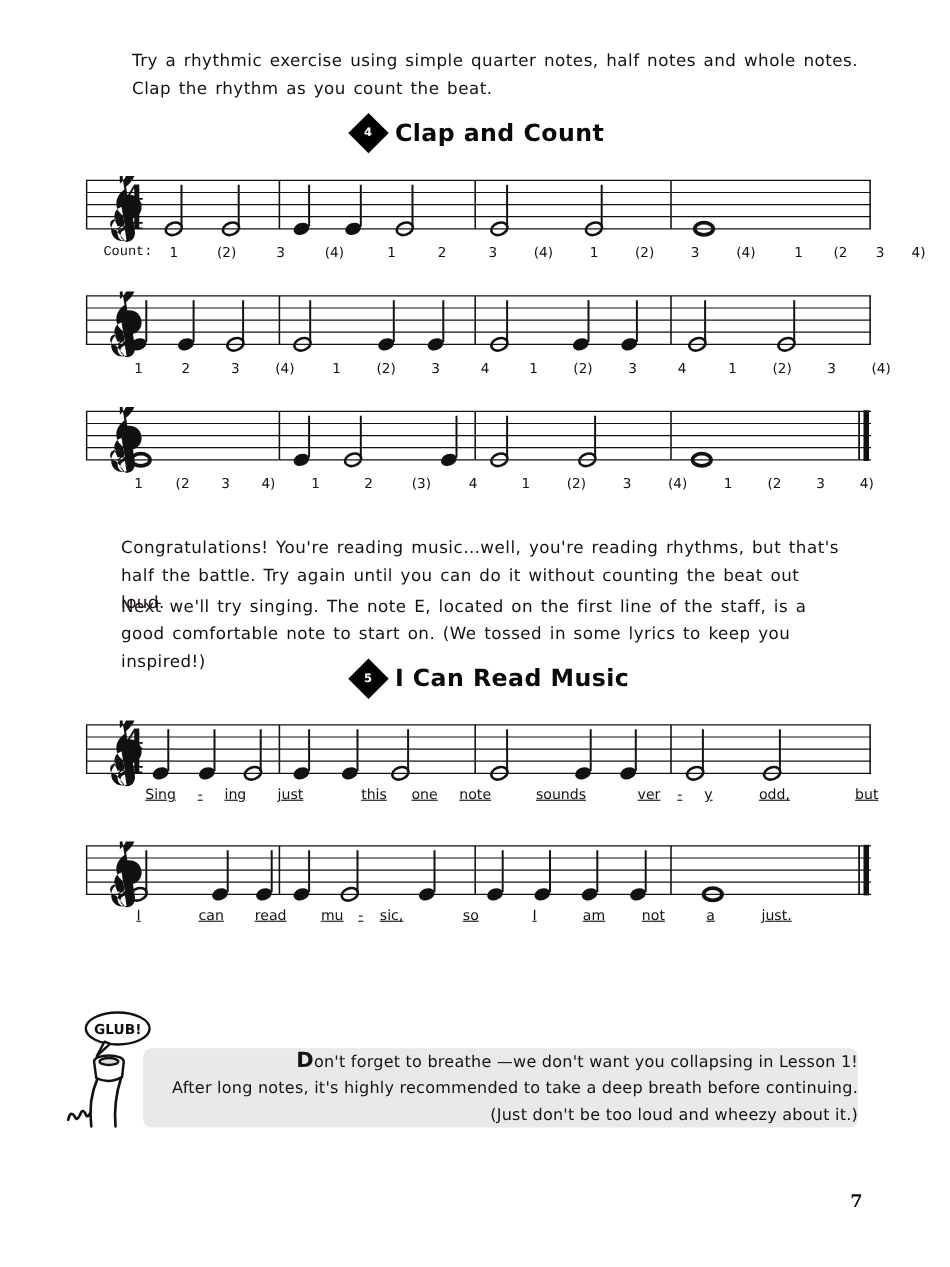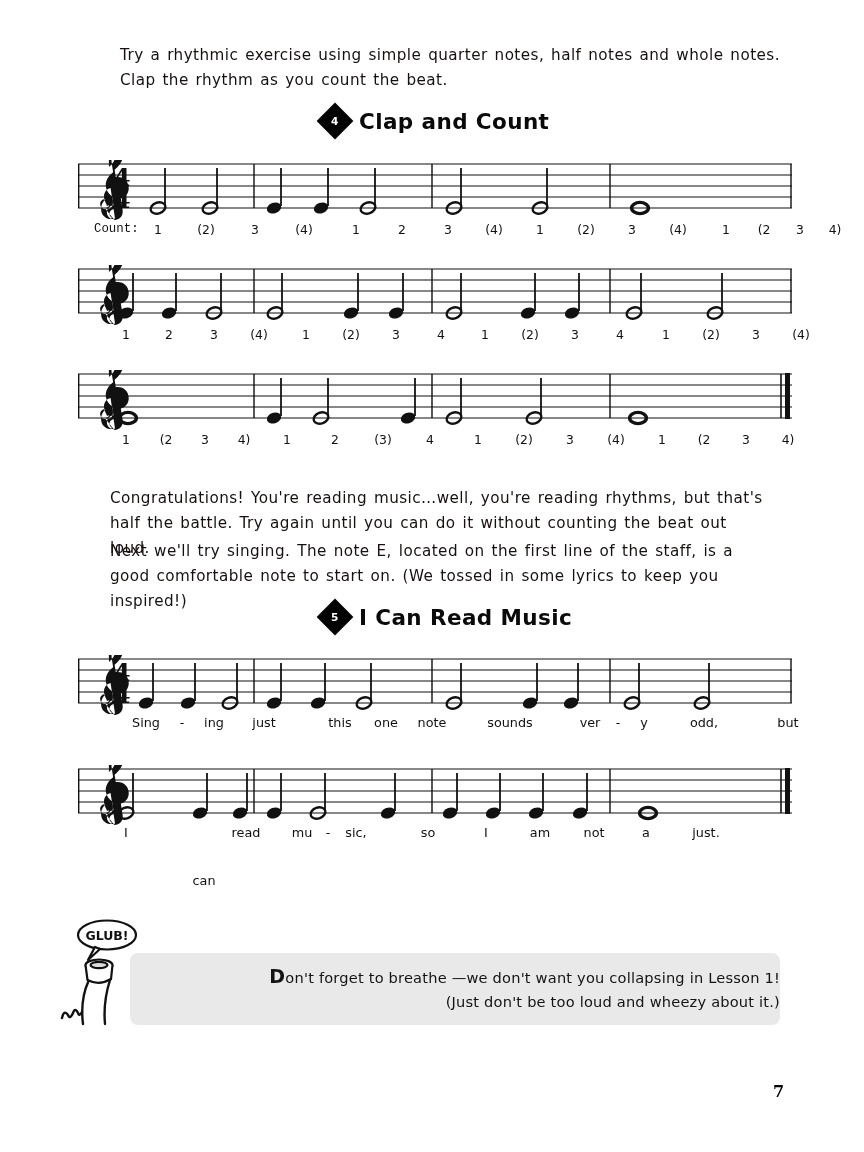--- a/index.html
+++ b/index.html
@@ -80,21 +80,21 @@
     transform: translateX(-50%);
     white-space: nowrap;
   }
   .count-label {
     position: absolute;
     font-family: Liberation Mono, monospace;
     font-size: 12.4px;
     color: #111;
     white-space: nowrap;
   }
-  .lyric-item { font-size: 12.8px; }
+  .lyric-item { font-size: 12.8px; text-decoration: underline; }
 
   
   .tipbox {
     position: absolute;
     background: #e9e9e9;
     border-radius: 8px;
     display: flex;
     flex-direction: column;
     align-items: flex-end;
     justify-content: center;
@@ -551,21 +551,21 @@
         <line x1="509" y1="46" x2="509" y2="8" stroke="#111" stroke-width="1.8"></line>
       </g>
 
       <g>
         <ellipse cx="570" cy="48" rx="8.4" ry="5.6" fill="none" stroke="#111" stroke-width="3.4"></ellipse>
       </g>
     </svg>
 
     <div class="counts" style="top:60px;">
       <div class="lyric-item" style="left:48px;">I</div>
-      <div class="lyric-item" style="left:126px;margin-top:48px;">can</div>
+      <div class="lyric-item" style="left:114px;">can</div>
       <div class="lyric-item" style="left:168px;">read</div>
       <div class="lyric-item" style="left:224px;">mu</div>
       <div class="lyric-item" style="left:250px;">-</div>
       <div class="lyric-item" style="left:278px;">sic,</div>
       <div class="lyric-item" style="left:350px;">so</div>
       <div class="lyric-item" style="left:408px;">I</div>
       <div class="lyric-item" style="left:462px;">am</div>
       <div class="lyric-item" style="left:516px;">not</div>
       <div class="lyric-item" style="left:568px;">a</div>
       <div class="lyric-item" style="left:628px;">just.</div>
@@ -596,18 +596,19 @@
       <g fill="none" stroke="#111" stroke-width="2.4" stroke-linecap="round">
         <path d="M7 100 q2 -9 6 -3 q2 5 5 -2 q2 -6 5 0 q1 4 4 -1"></path>
       </g>
     </svg>
   </div>
 
   <div class="tipbox" style="left:130px; top:953px; width:650px; height:72px;">
     <div class="tipline">
       <span class="dropcap">D</span><span>on't forget to breathe —we don't want you collapsing in Lesson 1!</span>
     </div>
+    <div class="tipline">After long notes, it's highly recommended to take a deep breath before continuing.</div>
     <div class="tipline">(Just don't be too loud and wheezy about it.)</div>
   </div>
 
   <div class="pagenum" style="left:773px; top:1082px;">7</div>
 
 </div>
 
 </body></html>

